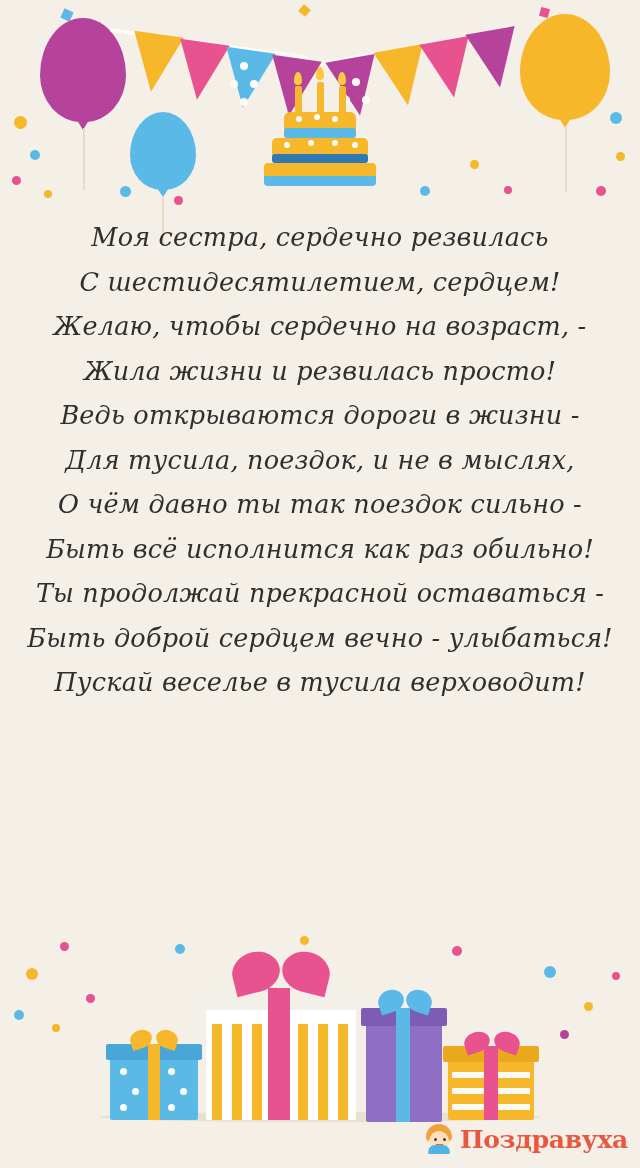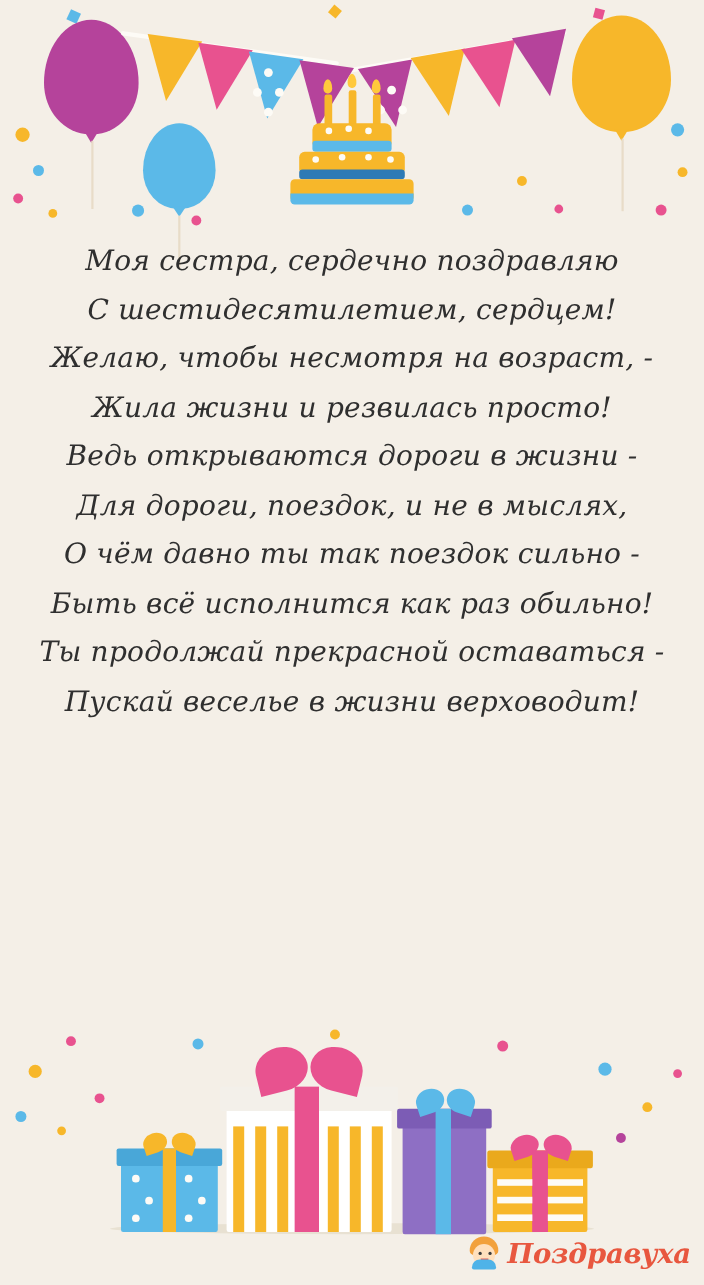--- a/index.html
+++ b/index.html
@@ -196,21 +196,20 @@
   }
   .logo .mascot .body {
     position: absolute;
     left: 4px; bottom: 0;
     width: 22px; height: 9px;
     background: #4fb3e8;
     border-radius: 8px 8px 2px 2px;
   }
   .logo .wordmark {
     font-family: "DejaVu Serif", serif;
-    font-style: italic;
     font-weight: bold;
     font-size: 25px;
     color: #e8573f;
     letter-spacing: -0.3px;
   }
 </style>
 </head>
 <body>
 
 <div class="card">
@@ -294,30 +293,31 @@
       <div class="dot" style="left:52px;top:50px;width:6px;height:6px;background:#fdfbf6;"></div>
       <div class="dot" style="left:70px;top:52px;width:6px;height:6px;background:#fdfbf6;"></div>
       <div class="dot" style="left:22px;top:78px;width:6px;height:6px;background:#fdfbf6;"></div>
       <div class="dot" style="left:46px;top:76px;width:6px;height:6px;background:#fdfbf6;"></div>
       <div class="dot" style="left:70px;top:76px;width:6px;height:6px;background:#fdfbf6;"></div>
       <div class="dot" style="left:90px;top:78px;width:6px;height:6px;background:#fdfbf6;"></div>
     </div>
   </div>
 
   <div class="poem">
-    <span class="line">Моя сестра, сердечно поздравляю</span>
+    <span class="line">Моя сестра, сердечно резвилась</span>
     <span class="line">С шестидесятилетием, сердцем!</span>
-    <span class="line">Желаю, чтобы несмотря на возраст, -</span>
+    <span class="line">Желаю, чтобы сердечно на возраст, -</span>
     <span class="line">Жила жизни и резвилась просто!</span>
     <span class="line">Ведь открываются дороги в жизни -</span>
-    <span class="line">Для дороги, поездок, и не в мыслях,</span>
+    <span class="line">Для тусила, поездок, и не в мыслях,</span>
     <span class="line">О чём давно ты так поездок сильно -</span>
     <span class="line">Быть всё исполнится как раз обильно!</span>
     <span class="line">Ты продолжай прекрасной оставаться -</span>
-    <span class="line">Пускай веселье в жизни верховодит!</span>
+    <span class="line">Быть доброй сердцем вечно - улыбаться!</span>
+    <span class="line">Пускай веселье в тусила верховодит!</span>
   </div>
 
   <div class="gifts">
 
     <div class="dot" style="left:26px;top:36px;width:12px;height:12px;background:#f7b72a;"></div>
     <div class="dot" style="left:60px;top:10px;width:9px;height:9px;background:#e8528f;"></div>
     <div class="dot" style="left:14px;top:78px;width:10px;height:10px;background:#5bb9e8;"></div>
     <div class="dot" style="left:52px;top:92px;width:8px;height:8px;background:#f7b72a;"></div>
     <div class="dot" style="left:86px;top:62px;width:9px;height:9px;background:#e8528f;"></div>
     <div class="dot" style="left:175px;top:12px;width:10px;height:10px;background:#5bb9e8;"></div>

